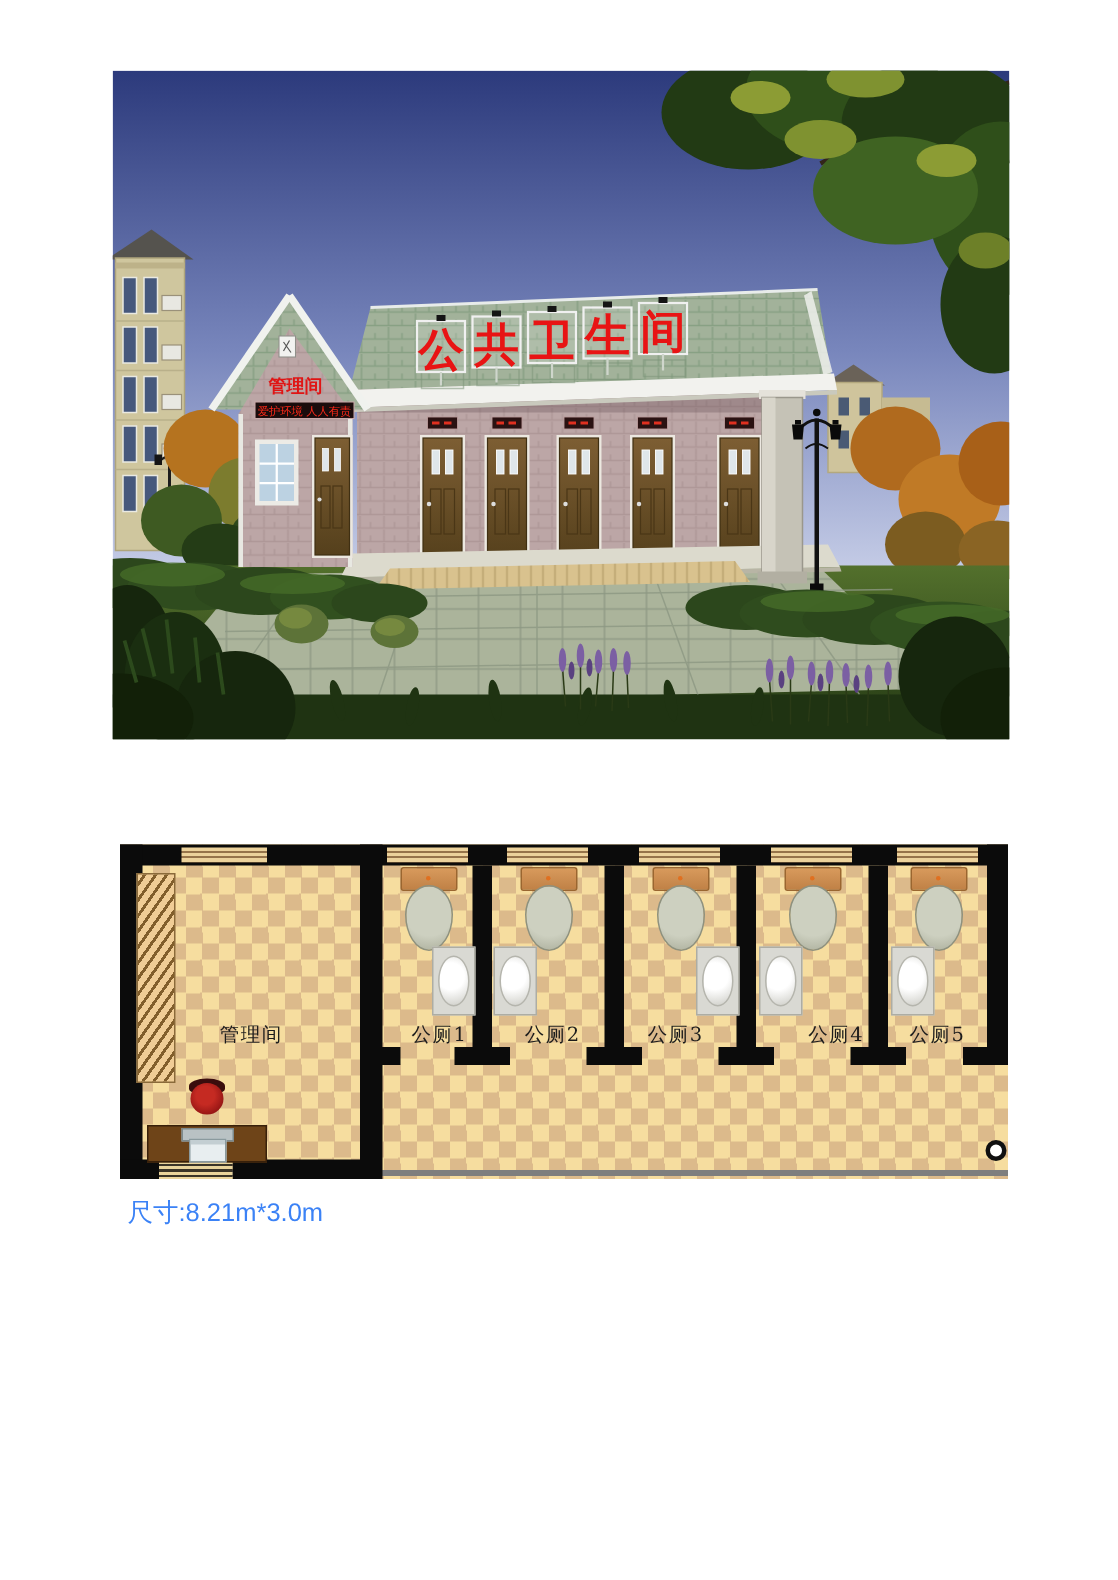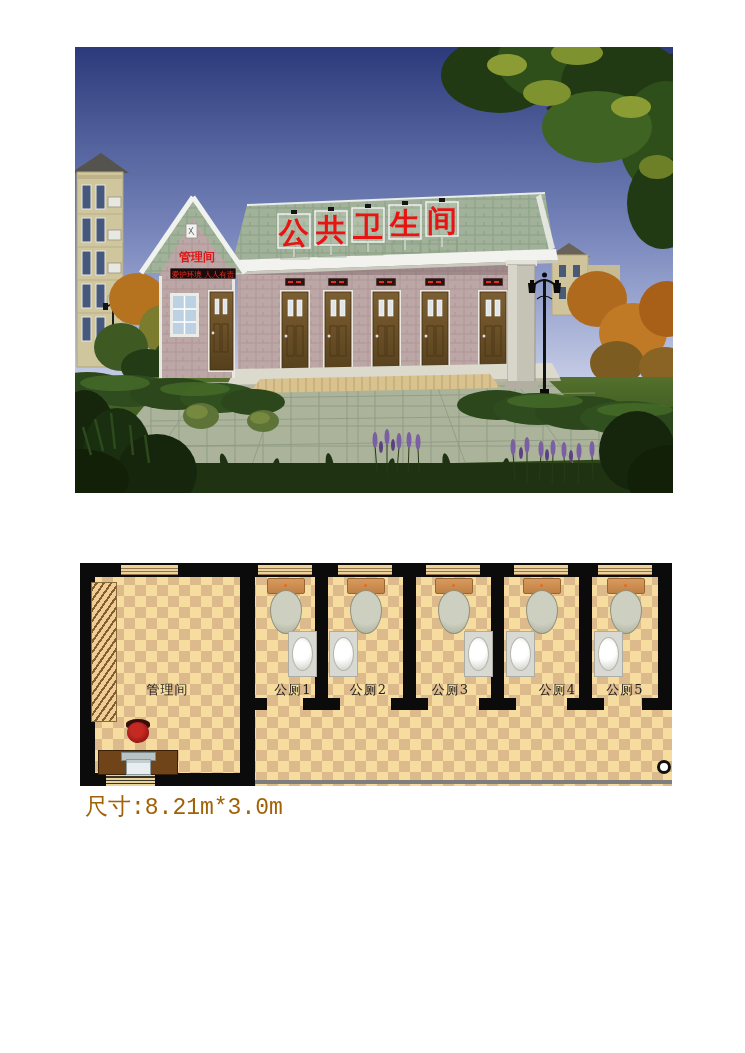--- a/index.html
+++ b/index.html
@@ -42,22 +42,22 @@
       border:1px solid #38200a;}
   .desk .panel{position:absolute;left:22px;top:1px;width:33px;height:7px;background:#b9c2c4;
       border:1px solid #7d8a8c;}
   .desk .unit{position:absolute;left:27px;top:8px;width:23px;height:14px;background:#e8eef0;
       border:1px solid #8a9a9e;box-shadow:inset 0 3px 0 #c3ced2;}
   .threshold{position:absolute;left:26px;top:211px;width:49px;height:12px;
       background:repeating-linear-gradient(180deg,#e9d49c 0 2px,#3a3428 2px 3.5px);}
   .drain{position:absolute;left:577px;top:197px;width:8px;height:8px;border:3px solid #101010;
       border-radius:50%;background:#fff;}
   
-  .specs{position:absolute;left:85px;top:797px;font-family:Liberation Mono, monospace;
-      font-size:23px;line-height:23px;color:#a16207;}
+  .specs{position:absolute;left:85px;top:797px;font-family:Liberation Sans, sans-serif;
+      font-size:17px;line-height:23px;color:#3b82f6;}
 </style>
 </head>
 <body>
 
 <div class="page">
 
   <div class="render-frame">
   <svg width="598" height="446" viewBox="0 0 598 446">
     <defs>
       <linearGradient id="skyGrad" x1="0" y1="0" x2="0" y2="1">

